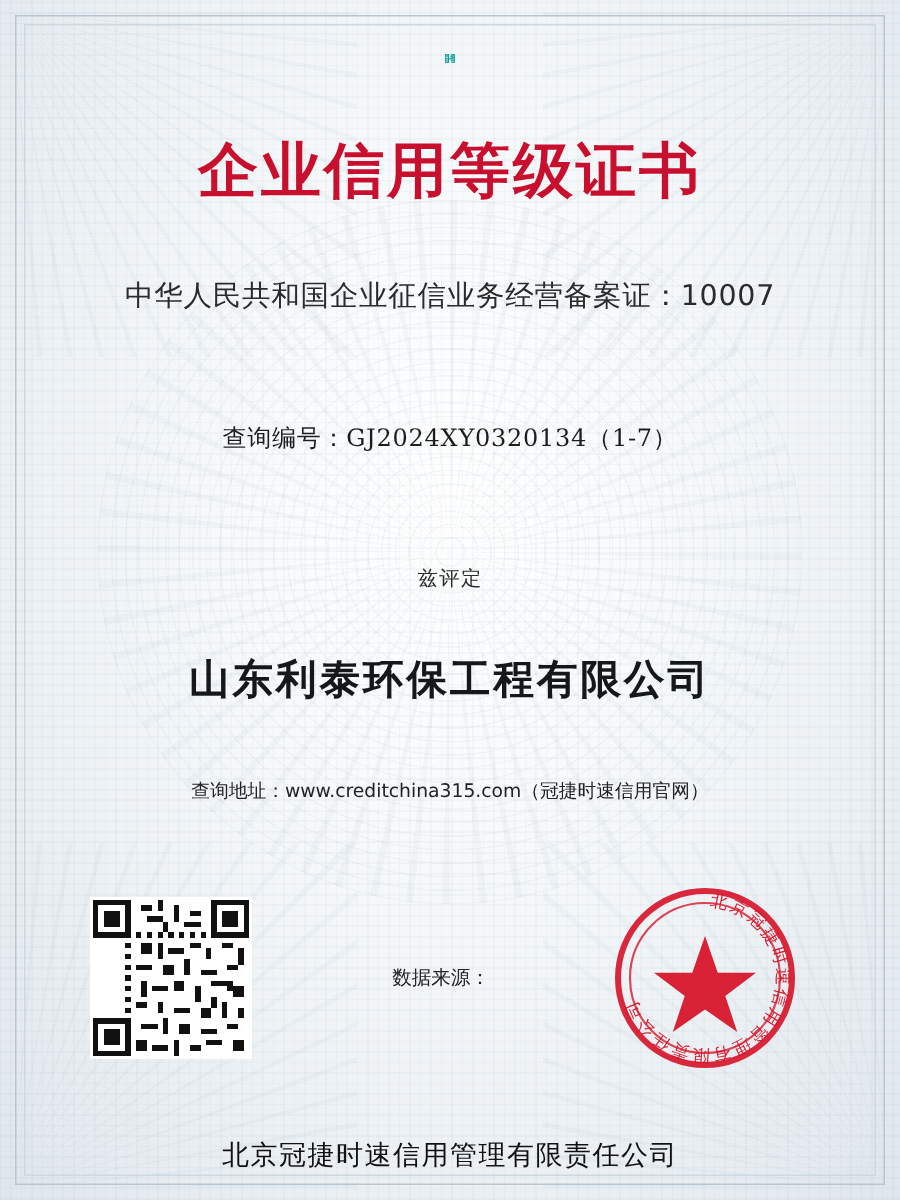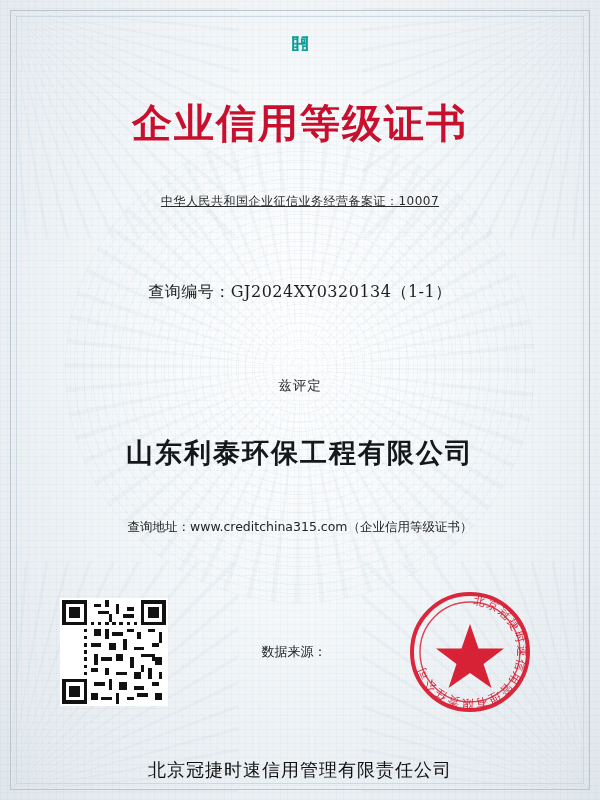--- a/index.html
+++ b/index.html
@@ -109,24 +109,23 @@
     font-weight: bold;
     letter-spacing: 2px;
     color: #c8102e;
     line-height: 1.1;
     text-shadow: 0 1px 0 rgba(255,255,255,0.7);
   }
 
   .subtitle {
     margin-top: 14px;
     font-family: "DejaVu Sans", sans-serif;
-    font-size: 12px;
+    font-size: 19px;
     color: #2b2b2b;
     letter-spacing: 0.5px;
-    text-decoration: underline;
   }
 
   .query-no {
     margin-top: 38px;
     font-family: "DejaVu Serif", serif;
     font-size: 16px;
     color: #1d1d1d;
     letter-spacing: 0.5px;
   }
 
@@ -260,32 +259,32 @@
         <rect x="19" y="16" width="24" height="10"></rect>
         <rect x="19" y="66" width="24" height="10"></rect>
       </g>
     </svg>
 
     <div class="title">企业信用等级证书</div>
 
     <div class="subtitle">中华人民共和国企业征信业务经营备案证：10007</div>
 
     <div class="query-no">
-      <span>查询编号：</span><span>GJ2024XY0320134（1-1）</span>
+      <span>查询编号：</span><span>GJ2024XY0320134（1-7）</span>
     </div>
 
     <div class="hereby">兹评定</div>
 
     <div class="company">山东利泰环保工程有限公司</div>
 
 
 
     <div class="urls">
       <div>
-        <span>查询地址：</span><span>www.creditchina315.com（企业信用等级证书）</span>
+        <span>查询地址：</span><span>www.creditchina315.com（冠捷时速信用官网）</span>
       </div>
     </div>
 
     <div class="bottom-row">
 
       <svg class="qr" viewBox="0 0 29 29" shape-rendering="crispEdges">
         <rect width="29" height="29" fill="#ffffff"></rect>
         <g fill="#111111">
 
           <rect x="0" y="0" width="7" height="1"></rect>

